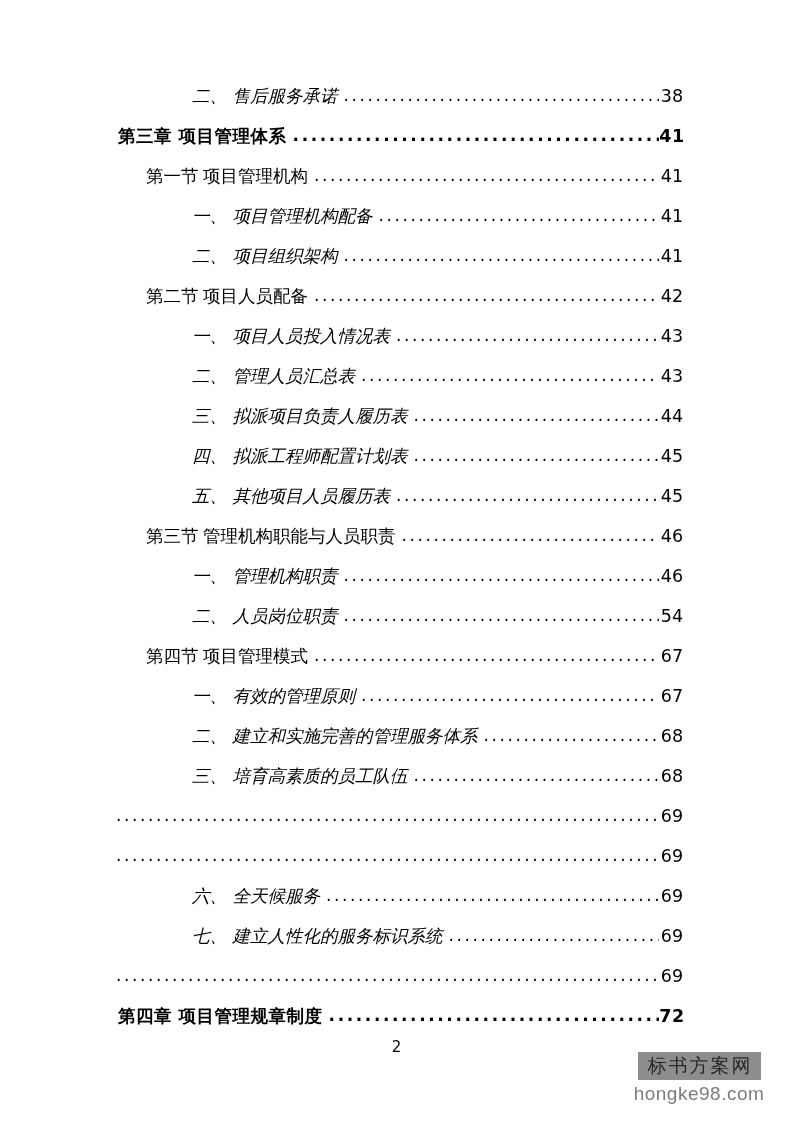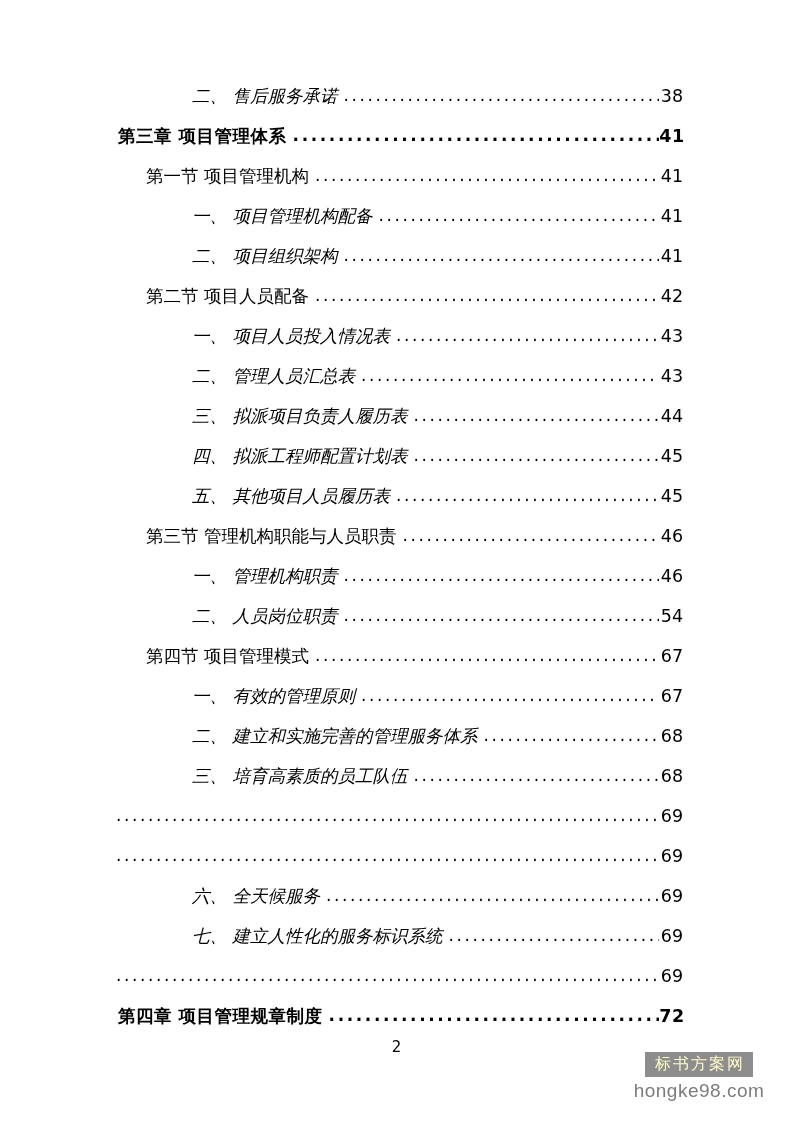--- a/index.html
+++ b/index.html
@@ -63,21 +63,21 @@
     white-space: nowrap;
   }
 
   
   .lvl-chapter {
     font-weight: bold;
     letter-spacing: 0.5px;
   }
   .lvl-chapter .label { padding-left: 8px; }
 
-  .lvl-section .label { padding-left: 36px; }
+  .lvl-section .label { padding-left: 36px; font-family: Liberation Serif, serif; }
   .lvl-item .label { padding-left: 82px; font-style: italic; }
 
   .page-number {
     position: absolute;
     left: 0;
     top: 1038px;
     width: 793px;
     text-align: center;
     font-size: 15px;
   }
@@ -86,22 +86,22 @@
     position: absolute;
     right: 28px;
     bottom: 12px;
     width: 132px;
     height: 58px;
     text-align: center;
   }
   #watermark .wm-top {
     display: inline-block;
     background: #7a7a7a;
-    color: #fef9c3;
-    font-size: 16px;
+    color: #000000;
+    font-size: 19px;
     letter-spacing: 2px;
     padding: 3px 8px 4px 10px;
     font-family: "DejaVu Sans", "Liberation Sans", sans-serif;
     line-height: 1.1;
     opacity: 0.85;
   }
   #watermark .wm-bot {
     display: block;
     margin-top: 3px;
     color: #6e6e6e;

